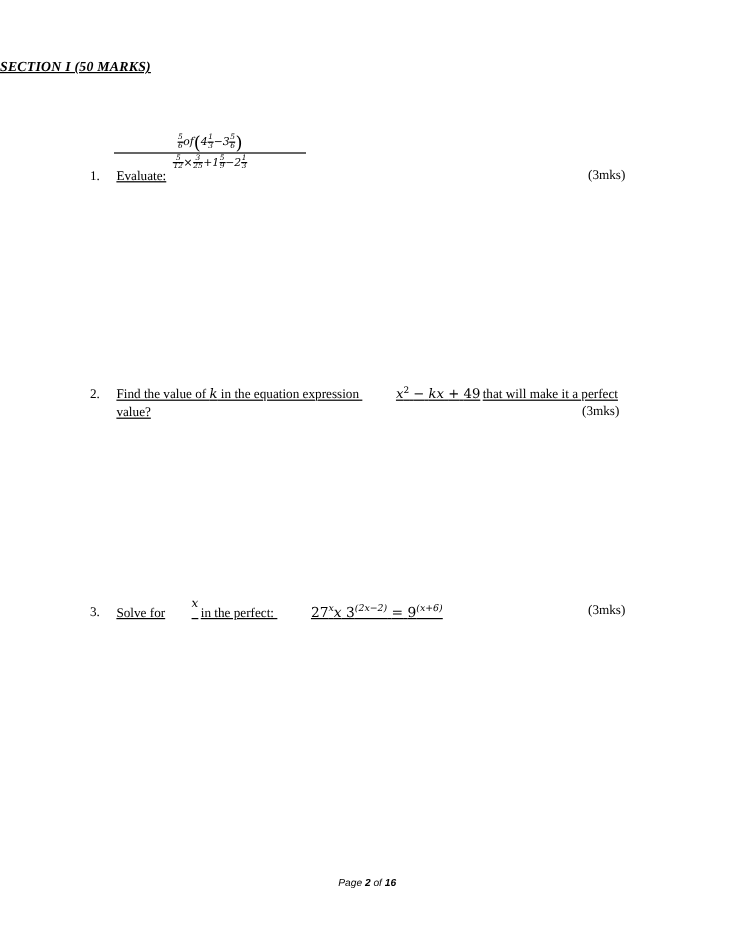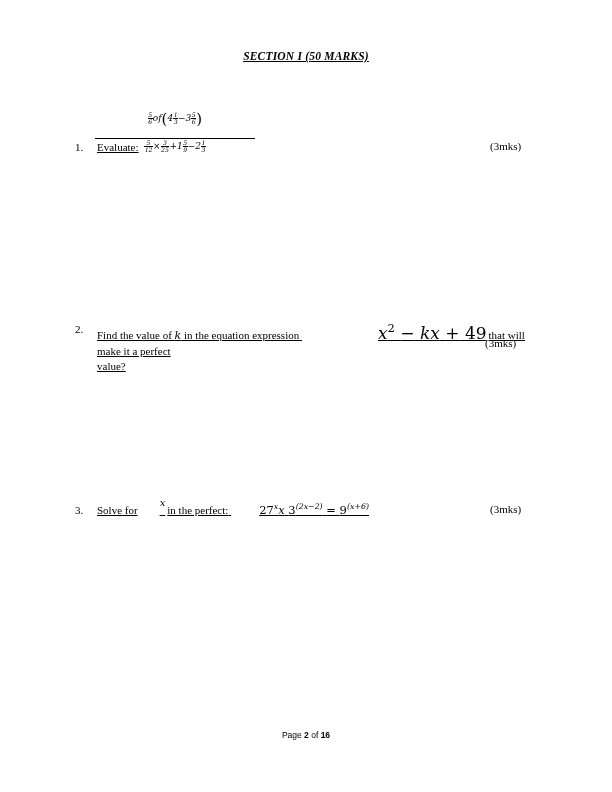--- a/index.html
+++ b/index.html
@@ -16,21 +16,20 @@
     width: 612px;
     height: 792px;
     background: #ffffff;
     overflow: hidden;
   }
 
   
   .heading {
     position: absolute;
     width: 100%;
-    text-align: center;
     font-weight: bold;
     font-style: italic;
     text-decoration: underline;
     letter-spacing: 0.2px;
   }
   #section-heading {
     top: 50px;
     font-size: 11.5px;
   }
   #answer-heading {
@@ -96,21 +95,21 @@
     white-space: nowrap;
   }
   .bigfrac-wrap .numline,
   .bigfrac-wrap .denline {
     display: block;
     white-space: nowrap;
     font-size: 9px;
   }
   .bigfrac-wrap .numline {
     border-bottom: 1px solid #000;
-    padding: 0 2px 12px 2px;
+    padding: 0 2px 1px 2px;
   }
   .bigfrac-wrap .denline {
     padding: 1px 2px 0 2px;
   }
   .paren {
     font-size: 15px;
     font-style: normal;
     vertical-align: middle;
     line-height: 0;
   }
@@ -137,20 +136,21 @@
   }
 
   
   #footer {
     position: absolute;
     top: 730px;
     width: 100%;
     text-align: center;
     font-family: "Liberation Sans", "DejaVu Sans", sans-serif;
     font-size: 8.5px;
+    font-style: italic;
   }
   #footer b { font-weight: bold; }
 </style>
 </head>
 <body>
 
 <div class="page">
 
   <div class="heading" id="section-heading">SECTION I (50 MARKS)</div>
 
@@ -170,21 +170,21 @@
       <span class="sfrac"><span class="t">5</span><span class="b">12</span></span><span class="mathup">×</span><span class="sfrac"><span class="t">3</span><span class="b">25</span></span><span class="mathup">+</span><span class="mixed"><span class="w">1</span><span class="sfrac"><span class="t">5</span><span class="b">9</span></span></span><span class="mathup">−</span><span class="mixed"><span class="w">2</span><span class="sfrac"><span class="t">1</span><span class="b">3</span></span></span>
     </span>
   </div>
 
   <div class="marks" style="left:490px; top:140px;">(3mks)</div>
 
   <div class="question" style="left:75px; top:322px; width:460px;">
     <span class="q-num">2.</span>
     <span class="q-body" style="width:440px;">
       <span>Find the value of </span><span class="math">k</span><span> in the equation expression</span>
-      <span style="display:inline-block; width:28px;"></span><span class="math" style="font-size:17px;margin-left:48px;"><span>x</span><sup class="expup">2</sup> <span class="mathup">−</span> <span>kx</span> <span class="mathup">+</span> <span class="mathup">49</span></span><span style="margin-left:2px;text-align:right;">that will make it a perfect</span>
+      <span style="display:inline-block; width:28px;"></span><span class="math" style="font-size:11px;"><span>x</span><sup class="expup">2</sup> <span class="mathup">−</span> <span>kx</span> <span class="mathup">+</span> <span class="mathup">49</span></span><span style="margin-left:2px;text-align:right;">that will make it a perfect</span>
       <br>
       <span>value?</span>
     </span>
   </div>
 
   <div class="marks" style="left:485px; top:337px;">(3mks)</div>
 
   <div class="question" style="left:75px; top:503px; width:460px;">
     <span class="q-num">3.</span>
     <span class="q-body" style="white-space:nowrap;">

